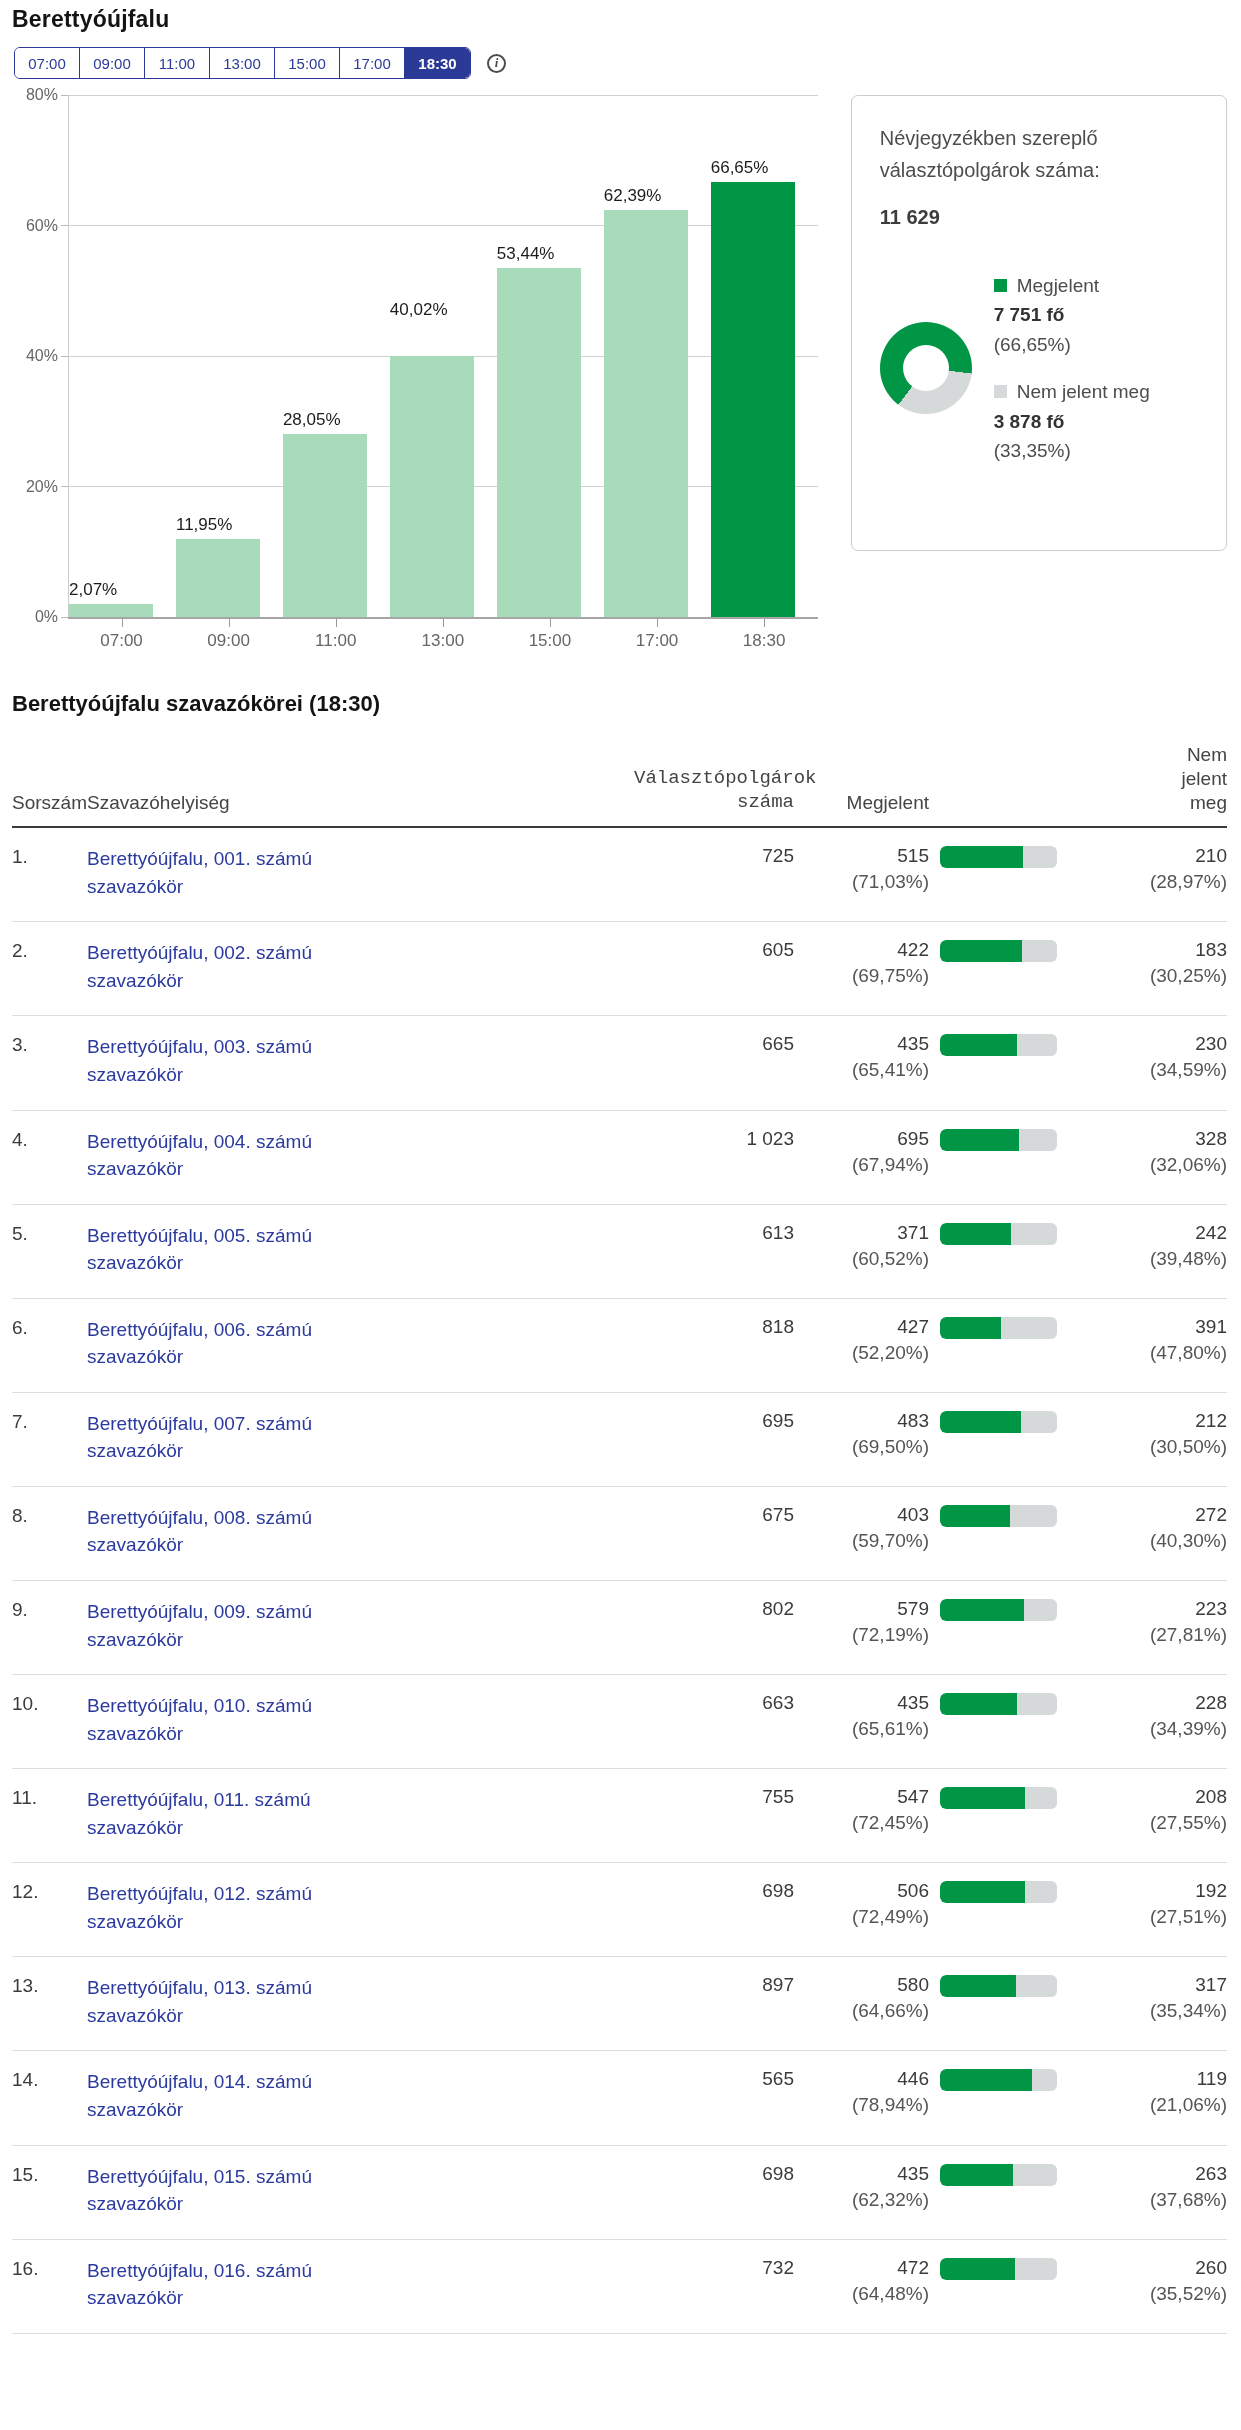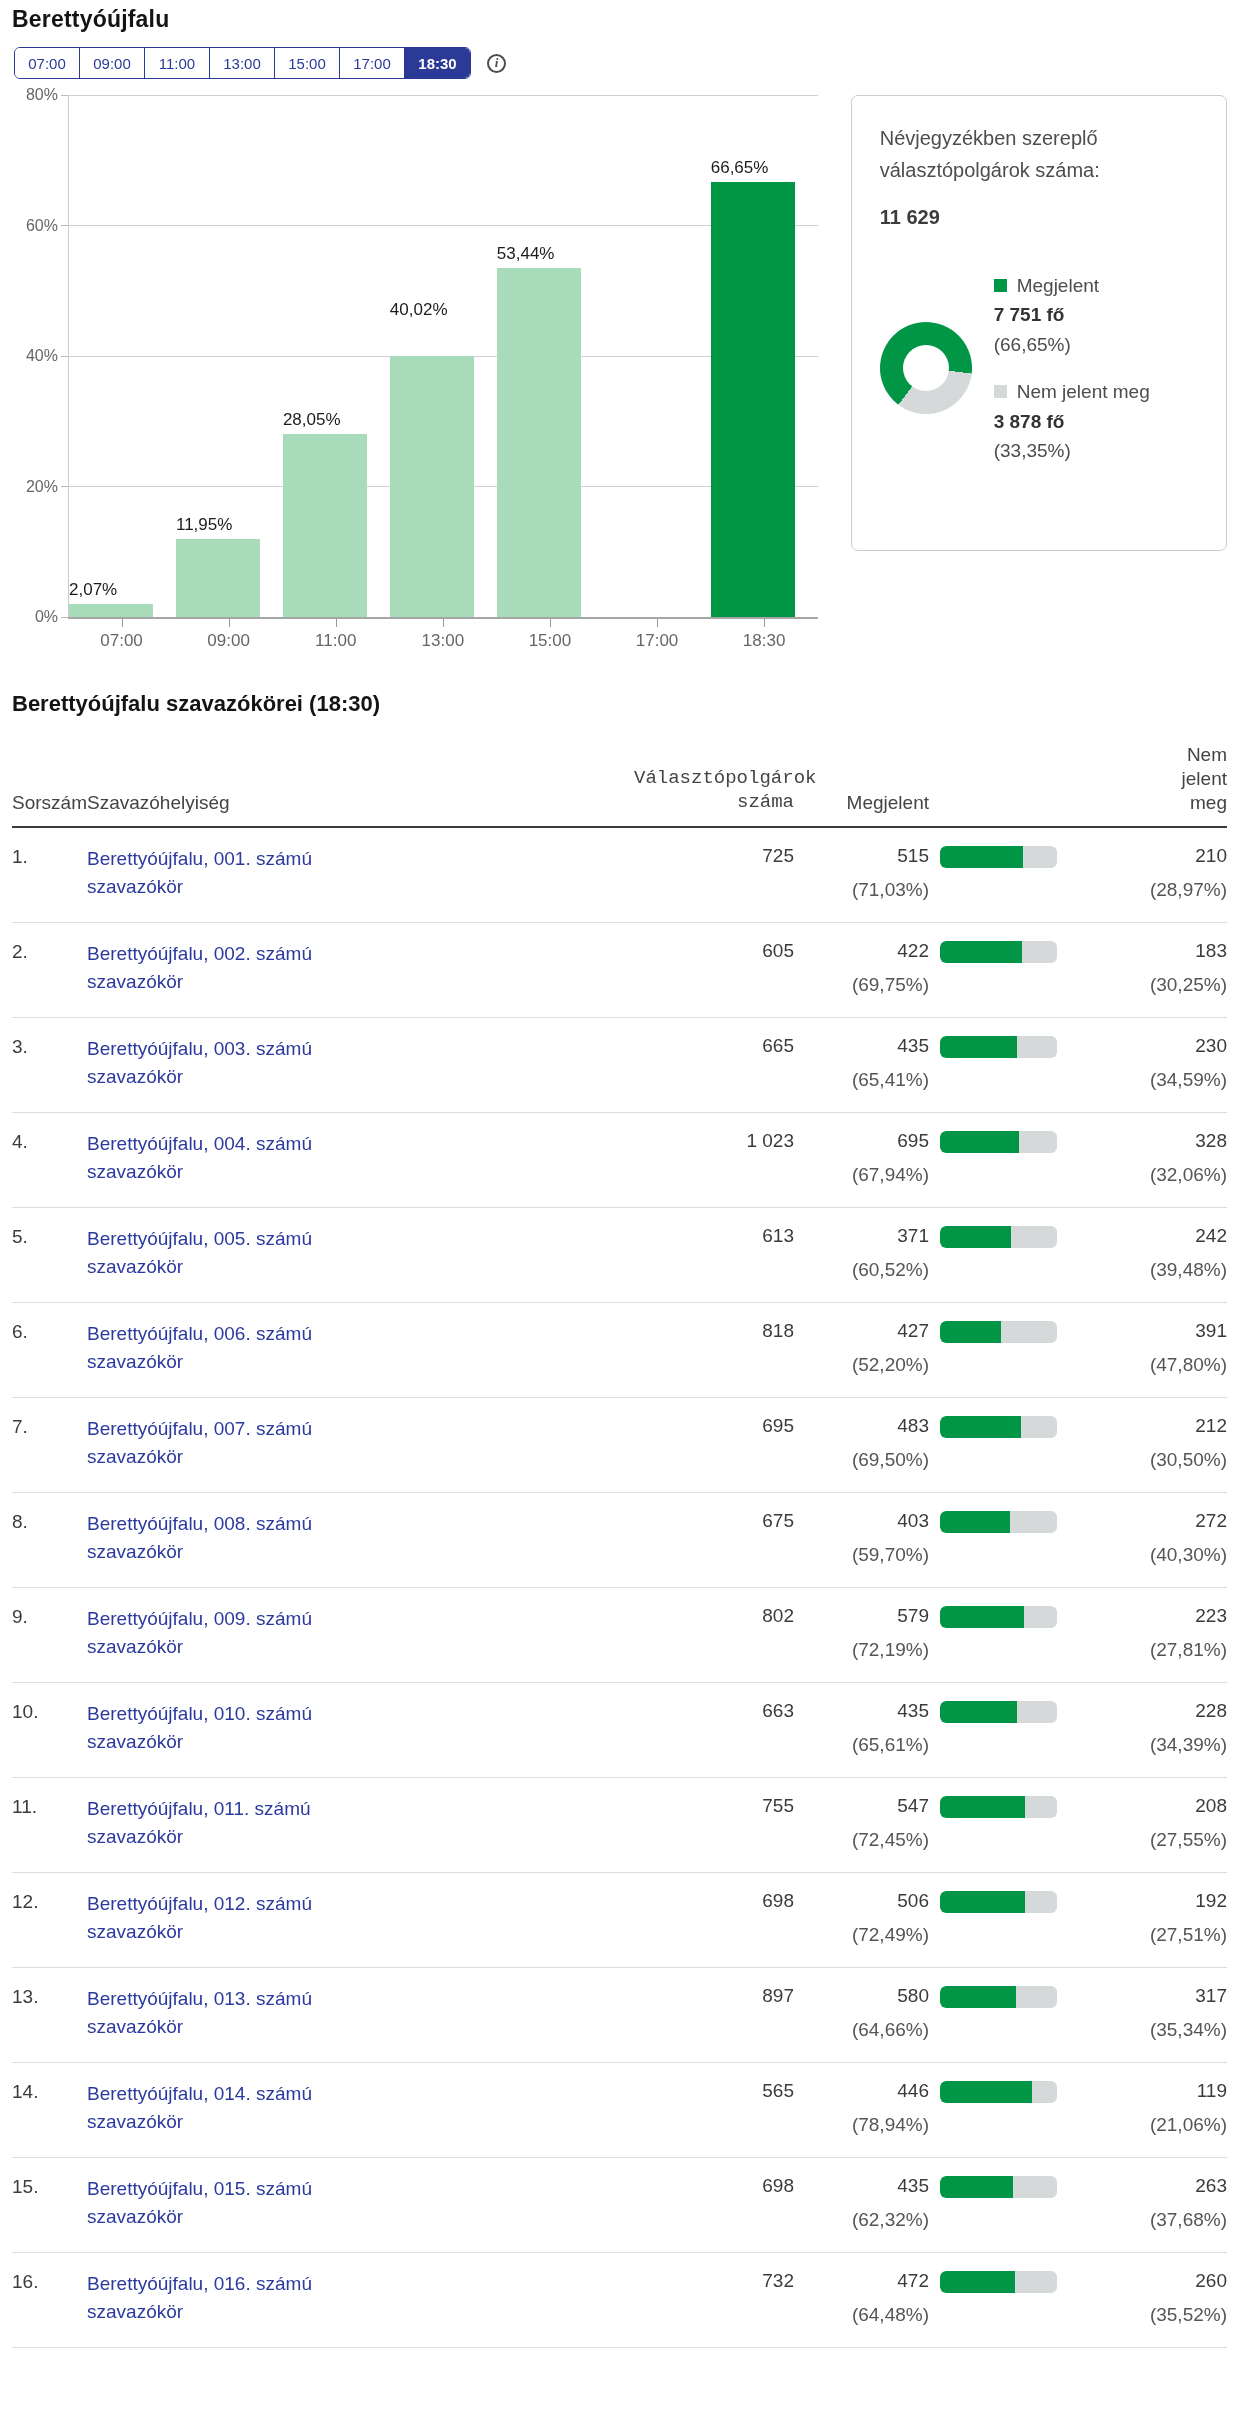--- a/index.html
+++ b/index.html
@@ -70,21 +70,21 @@
   .thead { align-items:end; padding-bottom:12px; border-bottom:2px solid #3a3a3a; color:#444; font-size:19px; }
   .thead .th { line-height:1.25; }
   .th-right { text-align:right; }
   .th-wrap { display:inline-block; max-width:160px;font-family:Liberation Mono, monospace; }
   .th-wrap-narrow { display:inline-block; max-width:58px; }
   .row { padding:17px 0 21px 0; border-bottom:1px solid #ddd; font-size:19px; }
   .td-rank { color:#3b3b3b; padding-top:1px; }
   .td-name a { color:#2b3a9e; text-decoration:none; line-height:1.45; display:inline-block; max-width:320px; }
   .td-num { text-align:right; color:#3b3b3b; }
   .num-line { color:#3b3b3b; }
-  .pct-line { color:#555; margin-top:12px; }
+  .pct-line { color:#555; margin-top:4px; }
   .td-bar { display:flex; justify-content:flex-end; padding-right:22px; }
   .meter { width:117px; height:22px; border-radius:6px; background:#d6d9d9; overflow:hidden; margin-top:1px; }
   .meter-fill { height:100%; background:#009646; border-radius:6px 0 0 6px; }
 </style>
 </head>
 <body>
 
 <div class="page">
 
   <h1 class="page-title">Berettyóújfalu</h1>
@@ -136,20 +136,24 @@
               <div class="bar-label">28,05%</div>
               <div class="bar-rect" style="height: 183.026px; background: rgb(167, 219, 185);"></div>
             </div>
             <div class="cat" style="left: 42.8571%; width: 14.2857%; gap: 32px;">
               <div class="bar-label">40,02%</div>
               <div class="bar-rect" style="height: 261.13px; background: rgb(167, 219, 185);"></div>
             </div>
             <div class="cat" style="left: 57.1429%; width: 14.2857%;">
               <div class="bar-label">53,44%</div>
               <div class="bar-rect" style="height: 348.696px; background: rgb(167, 219, 185);"></div>
+            </div>
+            <div class="cat" style="left: 71.4286%; width: 14.2857%;">
+              <div class="bar-label">62,39%</div>
+              <div class="bar-rect" style="height: 407.095px; background: rgb(167, 219, 185);"></div>
             </div>
             <div class="cat" style="left: 85.7143%; width: 14.2857%;">
               <div class="bar-label">66,65%</div>
               <div class="bar-rect" style="height: 434.891px; background: rgb(0, 150, 70);"></div>
             </div>
           </div>
       </div>
       <div class="x-axis" id="xaxis">
           <div class="x-tick" style="left: 7.14286%;"></div>
           <span class="x-label" style="left: 7.14286%;">07:00</span>

